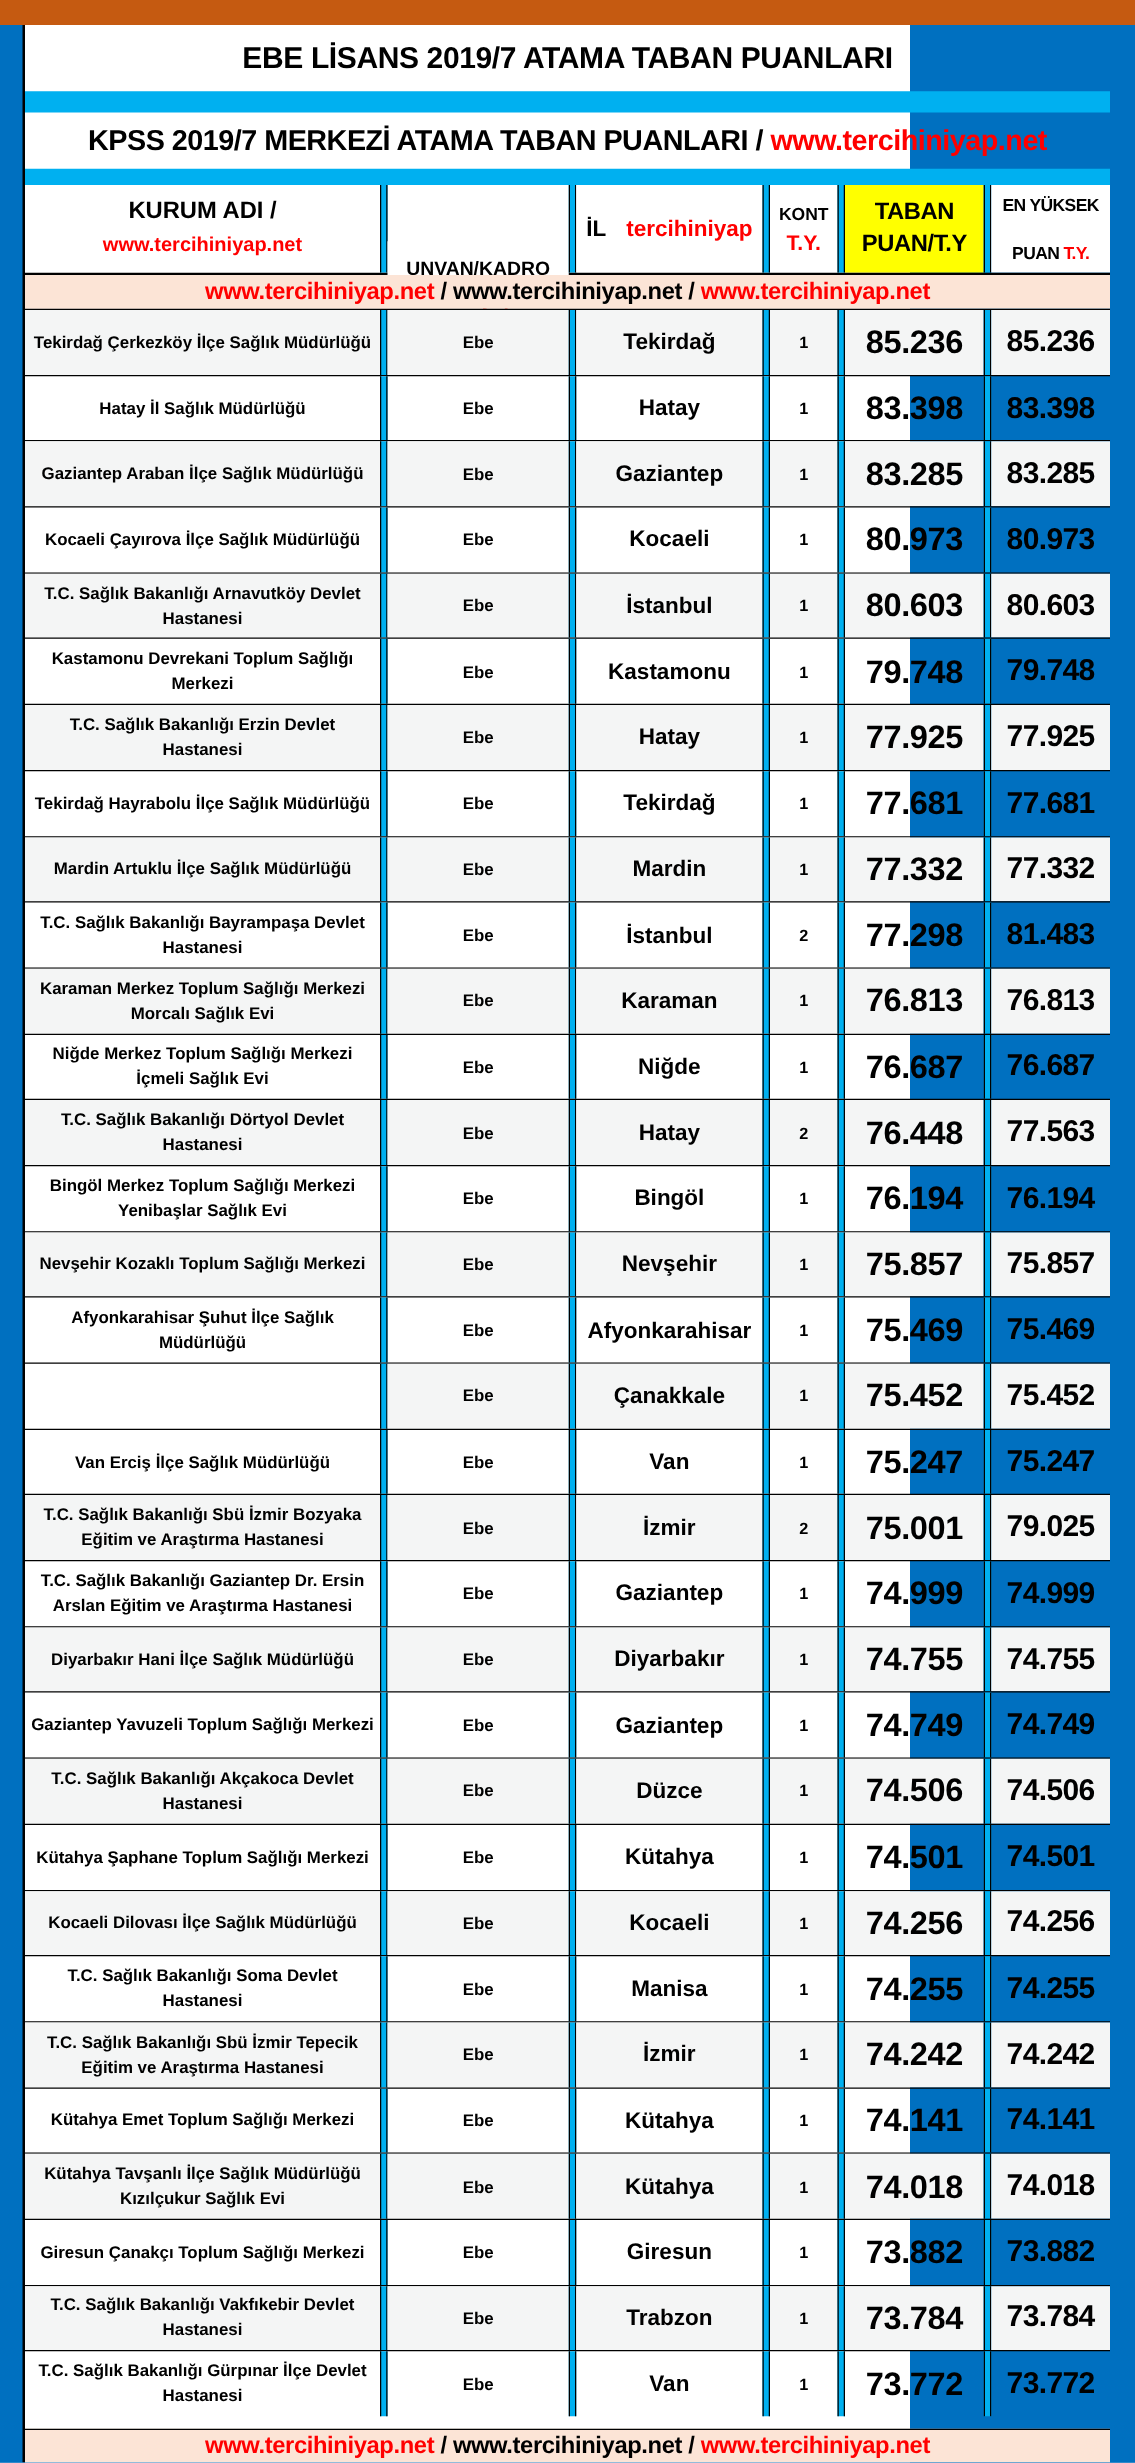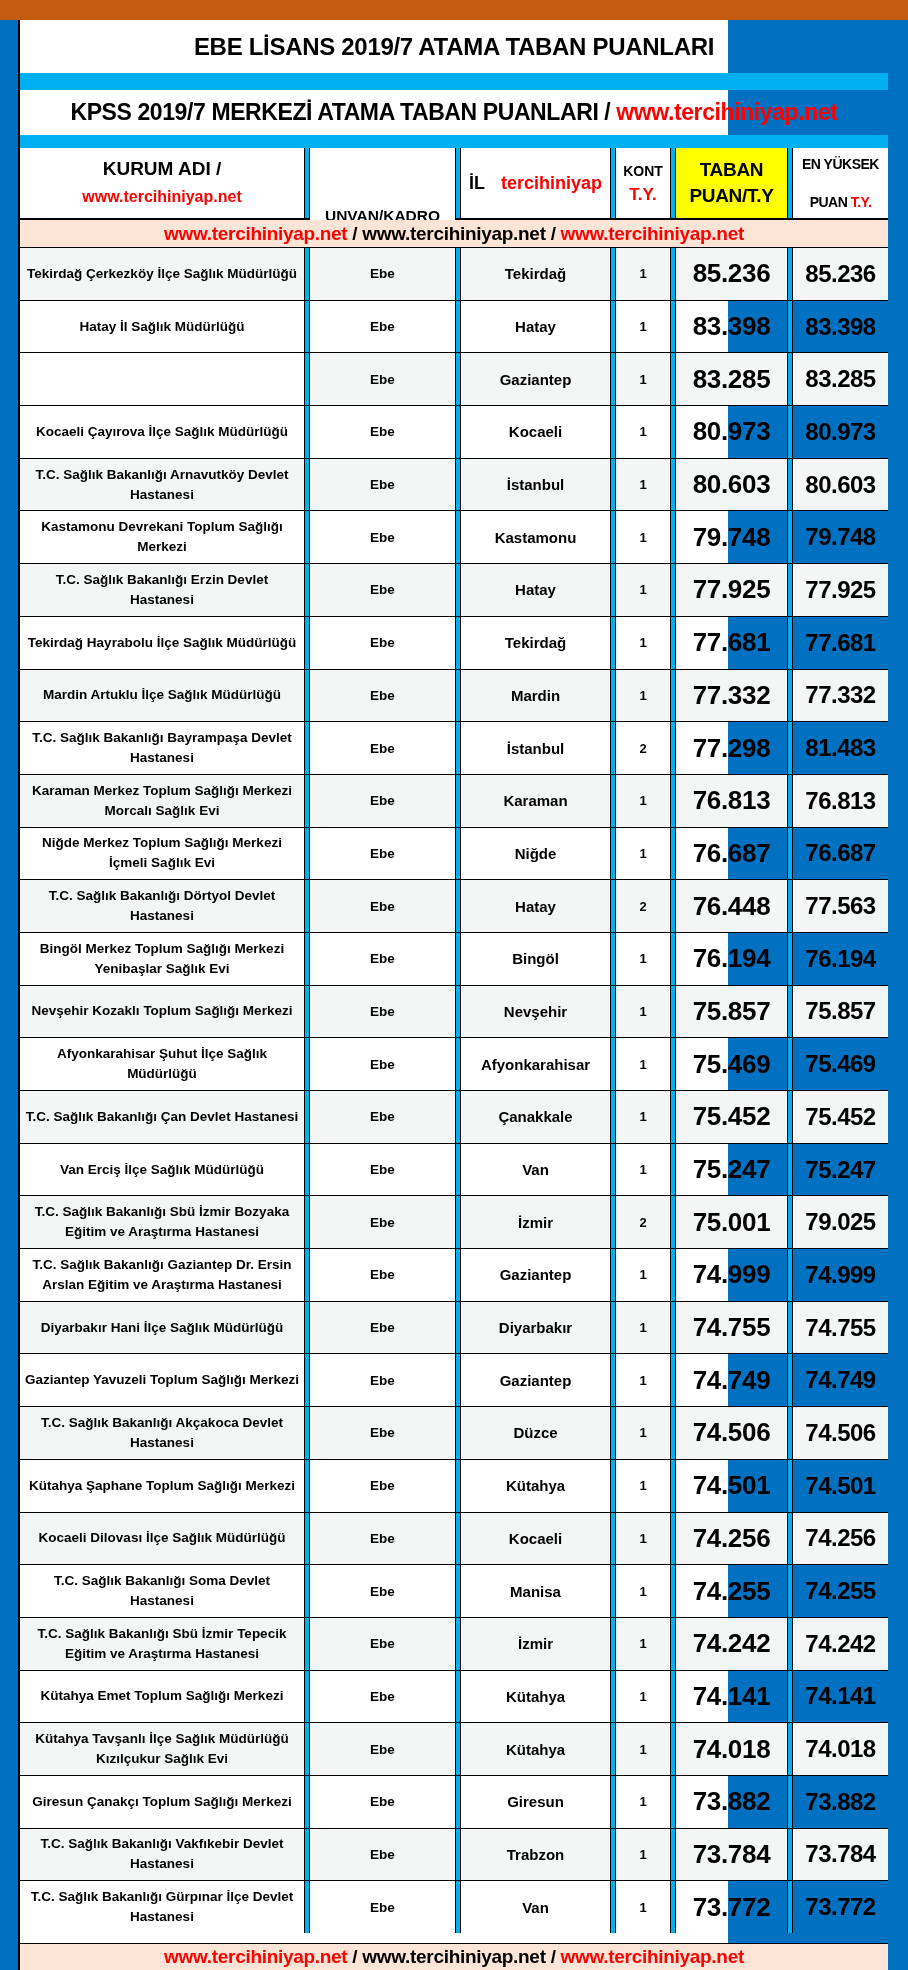--- a/index.html
+++ b/index.html
@@ -25,21 +25,21 @@
   .band.bottom { top: 1923px; border-top: 1px solid #000; }
   .rows { position: absolute; left: 0; top: 227px; width: 868px; }
   .row { position: relative; width: 868px; height: 52.7px; border-top: 1px solid #000; }
   .row.gray .cell { background: #f4f5f5; }
   .cell { position: absolute; top: 0; height: 100%; display: flex; align-items: center; justify-content: center; text-align: center;
           font-weight: bold; }
   .hcell { position: absolute; top: 0; height: 100%; display: flex; flex-direction: column; align-items: center; justify-content: center; text-align: center; font-weight: bold; background: #fff; }
   .sep { position: absolute; top: 0; height: 100%; width: 6px; background: #00b0f0; border-left: 1.5px solid #000; border-right: 1.5px solid #000; }
   .c1 { left: 0; width: 284px; font-size: 13.5px; line-height: 20px; padding: 0 4px; }
   .c2 { left: 290px; width: 145px; font-size: 13.5px; }
-  .c3 { left: 441px; width: 149px; font-size: 15px; }
+  .c3 { left: 441px; width: 149px; font-size: 18px; }
   .c4 { left: 596px; width: 54px; font-size: 13px; }
   .c5 { left: 656px; width: 111px; font-size: 26px; letter-spacing: -0.3px; }
   .c6 { left: 773px; width: 95px; font-size: 24px; letter-spacing: -0.5px; }
   .s1x { left: 284px; } .s2x { left: 435px; } .s3x { left: 590px; } .s4x { left: 650px; } .s5x { left: 767px; }
   .hcell.c1 { font-size: 19px; line-height: 28px; }
   .hcell.c2 { font-size: 15.5px; line-height: 24px; margin-top: 45px; }
   .hcell.c3 { font-size: 18px; flex-direction: row; gap: 16px; }
   .hcell.c4 { font-size: 14px; line-height: 24px; }
   .hcell.c4 .red { font-size: 17px; }
   .hcell.c5 { font-size: 19px; line-height: 26px; background: #ffff00; }
@@ -126,20 +126,21 @@
         <div class="sep s2x"></div>
         <div class="cell c3">Hatay</div>
         <div class="sep s3x"></div>
         <div class="cell c4">1</div>
         <div class="sep s4x"></div>
         <div class="cell c5">83.398</div>
         <div class="sep s5x"></div>
         <div class="cell c6">83.398</div>
       </div>
       <div class="row gray">
+        <div class="cell c1">Gaziantep Araban İlçe Sağlık Müdürlüğü</div>
         <div class="sep s1x"></div>
         <div class="cell c2">Ebe</div>
         <div class="sep s2x"></div>
         <div class="cell c3">Gaziantep</div>
         <div class="sep s3x"></div>
         <div class="cell c4">1</div>
         <div class="sep s4x"></div>
         <div class="cell c5">83.285</div>
         <div class="sep s5x"></div>
         <div class="cell c6">83.285</div>
@@ -307,21 +308,20 @@
         <div class="sep s2x"></div>
         <div class="cell c3">Afyonkarahisar</div>
         <div class="sep s3x"></div>
         <div class="cell c4">1</div>
         <div class="sep s4x"></div>
         <div class="cell c5">75.469</div>
         <div class="sep s5x"></div>
         <div class="cell c6">75.469</div>
       </div>
       <div class="row gray">
-        <div class="cell c1">T.C. Sağlık Bakanlığı Çan Devlet Hastanesi</div>
         <div class="sep s1x"></div>
         <div class="cell c2">Ebe</div>
         <div class="sep s2x"></div>
         <div class="cell c3">Çanakkale</div>
         <div class="sep s3x"></div>
         <div class="cell c4">1</div>
         <div class="sep s4x"></div>
         <div class="cell c5">75.452</div>
         <div class="sep s5x"></div>
         <div class="cell c6">75.452</div>

